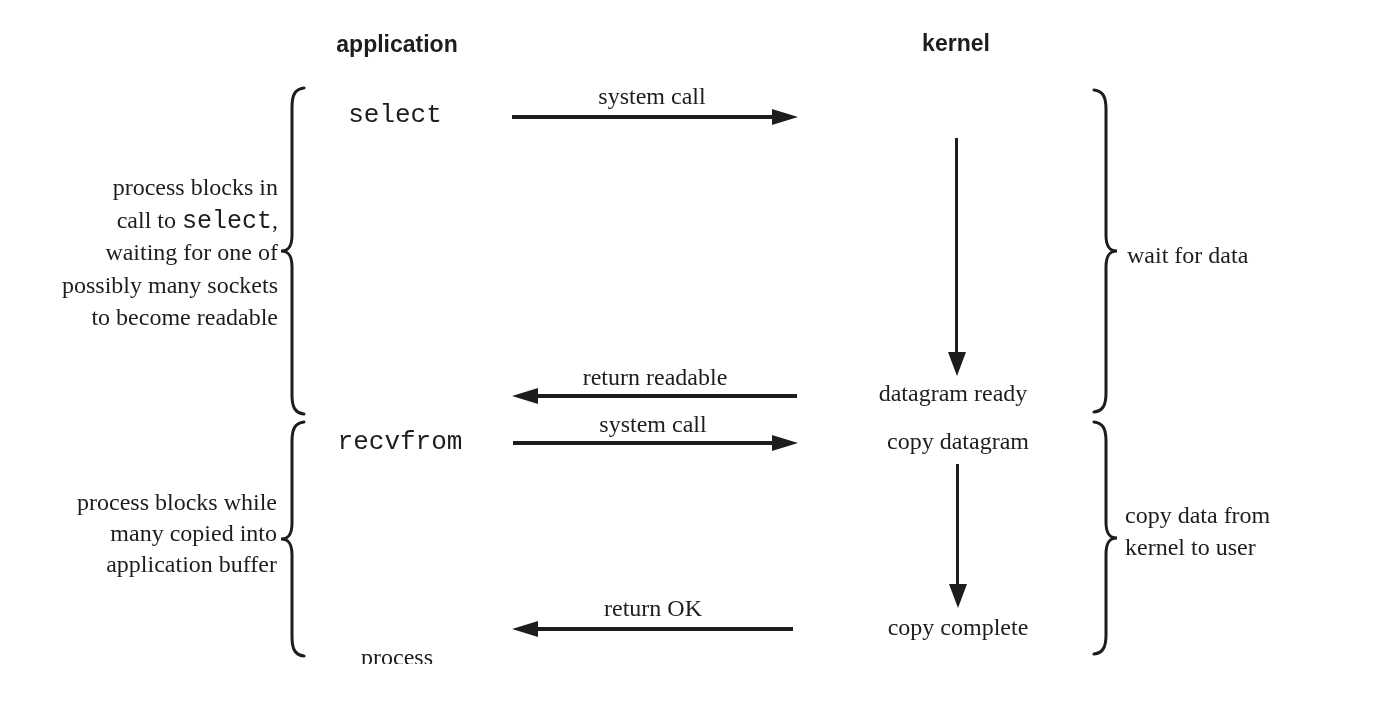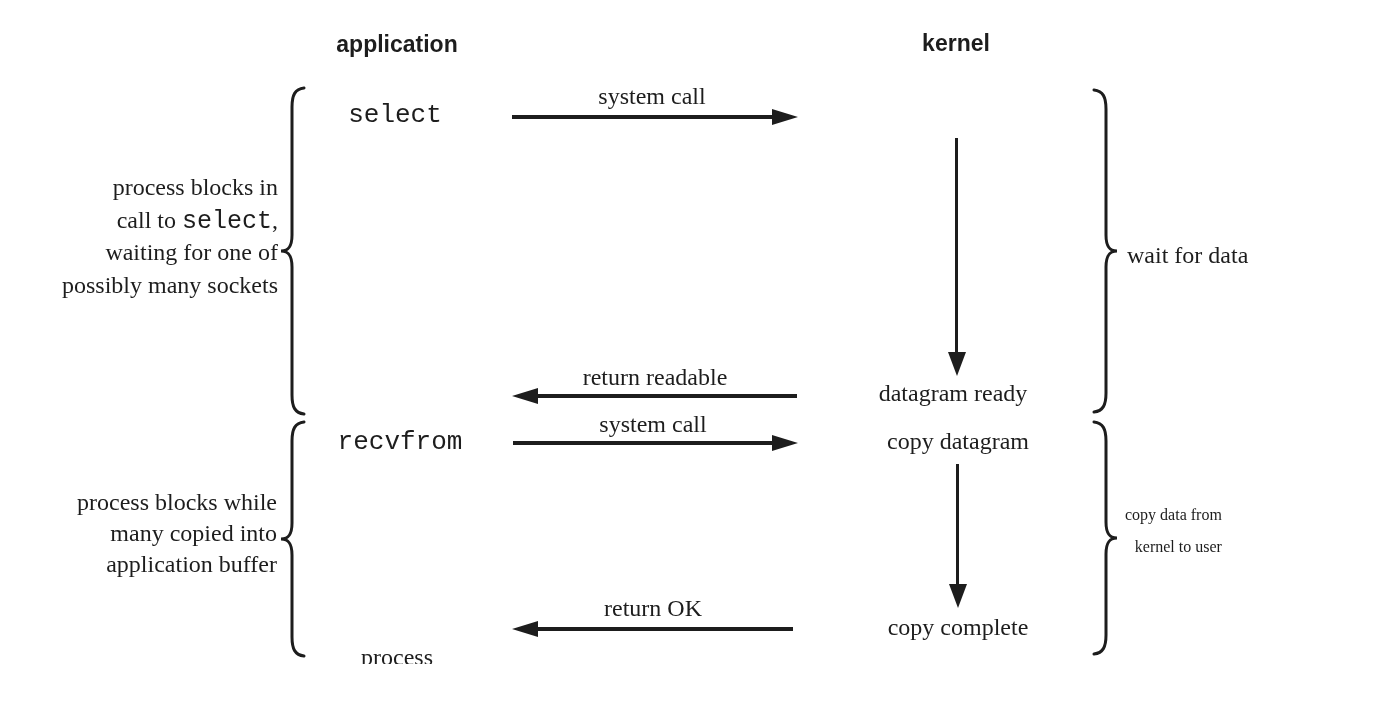--- a/index.html
+++ b/index.html
@@ -26,21 +26,21 @@
             border-left:26px solid var(--ink); }
   .head-l { position:absolute; width:0; height:0;
             border-top:8px solid transparent; border-bottom:8px solid transparent;
             border-right:26px solid var(--ink); }
   .head-d { position:absolute; width:0; height:0;
             border-left:9px solid transparent; border-right:9px solid transparent;
             border-top:24px solid var(--ink); }
   .brace { position:absolute; overflow:visible; }
   .ann-right { position:absolute; text-align:right; font-size:24px;
                font-family:"Liberation Serif", serif; }
-  .ann-left  { position:absolute; text-align:right; font-size:16px;
+  .ann-left  { position:absolute; text-align:left; font-size:24px;
                font-family:"Liberation Serif", serif; }
 </style>
 </head>
 <body>
 
 <div class="canvas">
 
   <div class="t cx hdr" style="left:397px; top:31px;">application</div>
   <div class="t cx hdr" style="left:956px; top:30px;">kernel</div>
 
@@ -88,20 +88,21 @@
     </svg>
   <svg class="brace" style="left:1092px; top:420px;" width="28" height="236" viewBox="0 0 28 236">
       <path d="M 2 2 C 11 3 14 9 14 21 L 14 102 C 14 113 17 118 25 118 C 17 118 14 123 14 134 L 14 215 C 14 227 11 233 2 234" fill="none" stroke="#1d1d1d" stroke-width="3" stroke-linecap="round"></path>
     </svg>
 
   <div class="ann-right" style="left:6px; top:171px; width:272px; line-height:32.5px;">
     <div>process blocks in</div>
     <div><span>call to </span><span class="code-inline">select</span><span>,</span></div>
     <div>waiting for one of</div>
     <div>possibly many sockets</div>
+    <div>to become readable</div>
   </div>
 
   <div class="ann-right" style="left:6px; top:487px; width:271px; line-height:31px;font-family:Liberation Serif, serif;">
     <div>process blocks while</div>
     <div>many copied into</div>
     <div>application buffer</div>
   </div>
 
   <div class="t serif" style="left:1127px; top:242px;">wait for data</div>
   <div class="ann-left" style="left:1125px; top:499px; line-height:32px;">

